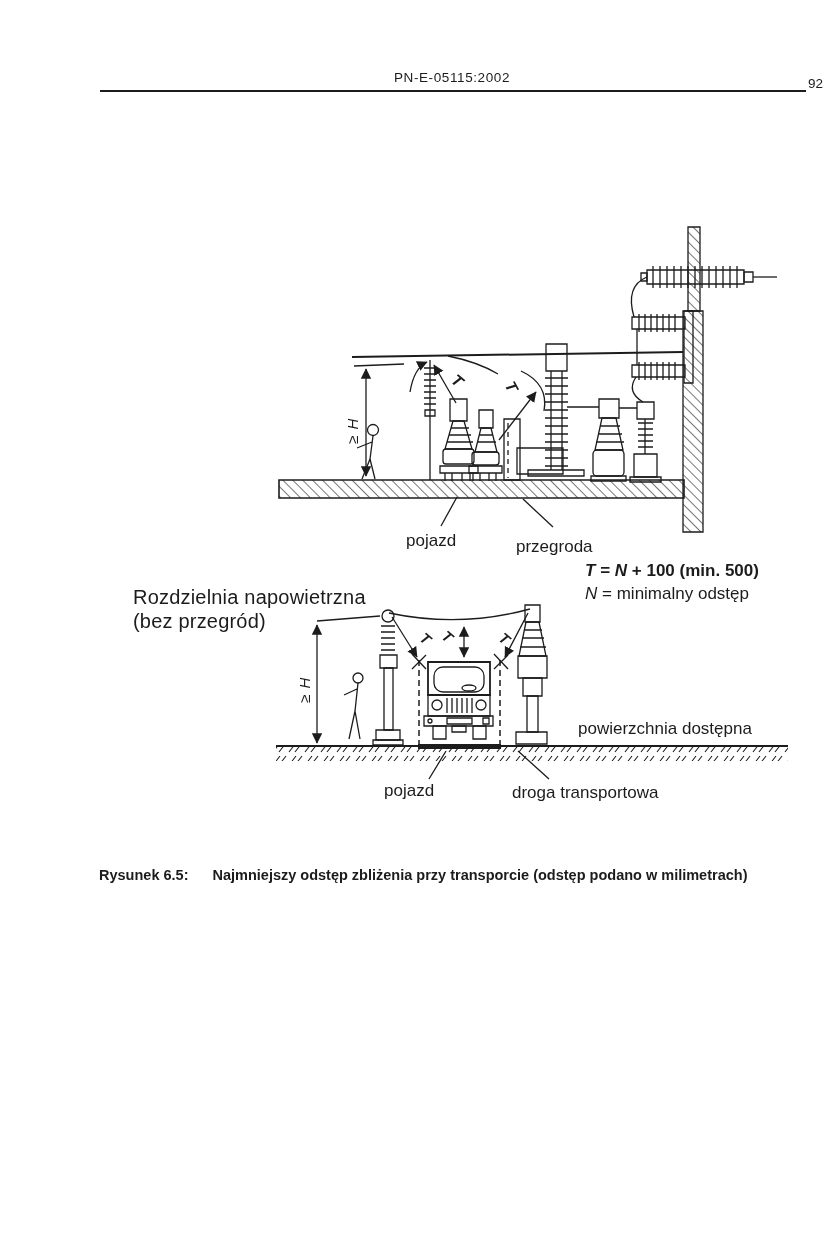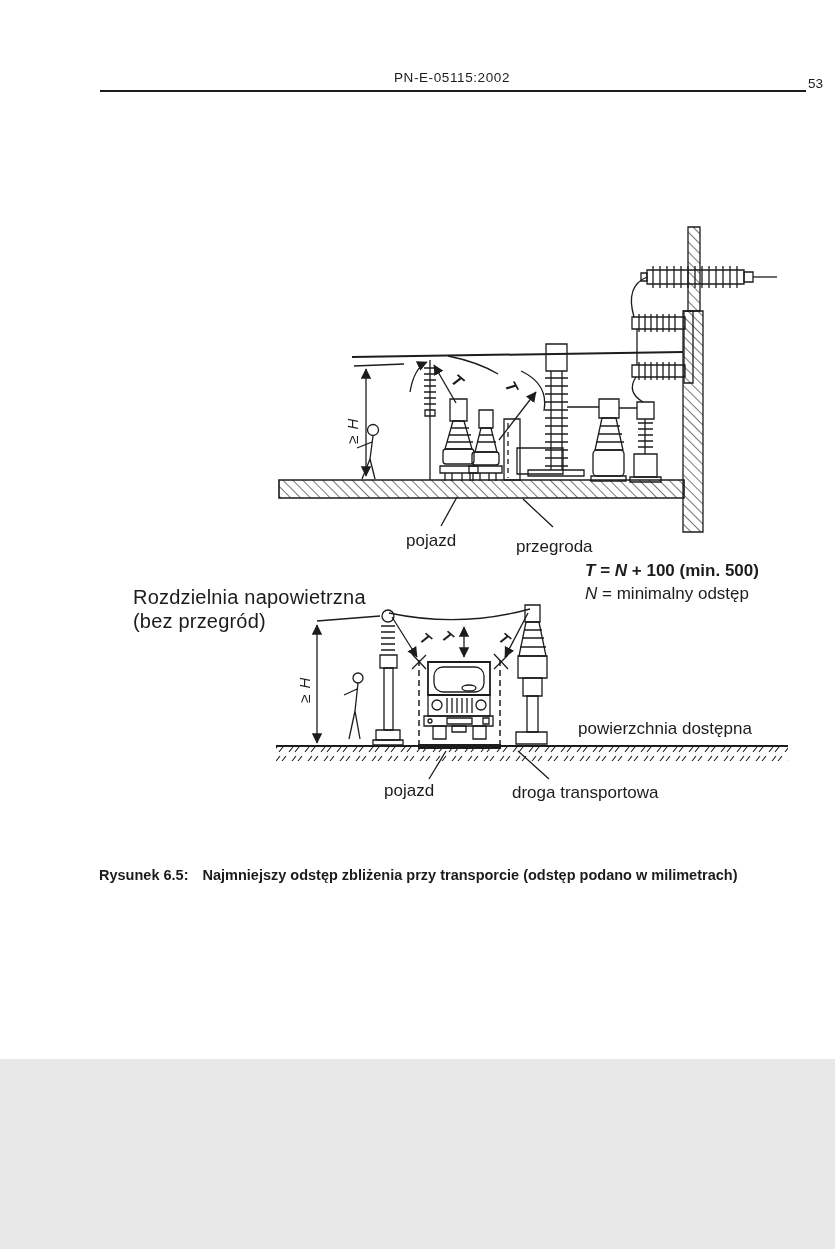--- a/index.html
+++ b/index.html
@@ -1,43 +1,43 @@
 <!DOCTYPE html>
 <html><head>
 <meta charset="utf-8">
 <style>
   html,body{margin:0;padding:0;background:#e8e8e8;}
   .page{
-    position:relative;width:835px;height:1059px;background:#ffffff;
+    position:relative;width:835px;height:1249px;background:#ffffff;
     margin:0 auto;overflow:hidden;
     font-family:"Liberation Sans", sans-serif;color:#1c1c1c;
   }
   .abs{position:absolute;}
   .hdr-line{position:absolute;left:100px;top:90px;width:706px;border-top:2px solid #1c1c1c;}
   .hdr-text{position:absolute;left:452px;top:70px;transform:translateX(-50%);font-size:13.5px;letter-spacing:0.6px;}
   .hdr-page{position:absolute;left:808px;top:76px;font-size:13.5px;}
   .fig-title{font-size:20px;letter-spacing:0.2px;}
   .lbl{font-size:17px;}
   .rot-h{font-size:15px;font-style:italic;transform:rotate(-90deg);transform-origin:0 0;white-space:nowrap;letter-spacing:1px;}
   .t-lbl{font-size:16px;font-style:italic;font-weight:bold;transform-origin:center;}
   .formula{font-size:17px;white-space:nowrap;}
   .formula .it{font-style:italic;}
-  .caption{position:absolute;left:99px;top:867px;width:700px;display:flex;gap:14px;font-size:14.5px;font-weight:bold;}
+  .caption{position:absolute;left:99px;top:867px;width:700px;display:flex;gap:24px;font-size:14.5px;font-weight:bold;}
   .caption .cap-fig{white-space:nowrap;}
   svg{position:absolute;left:0;top:0;}
   svg *{vector-effect:non-scaling-stroke;}
 </style>
 </head>
 <body>
 
 <div class="page">
 
   <div class="hdr-line"></div>
   <div class="hdr-text">PN-E-05115:2002</div>
-  <div class="hdr-page">53</div>
+  <div class="hdr-page">92</div>
 
   <svg width="835" height="1249" viewBox="0 0 835 1249" fill="none" stroke="#1c1c1c" stroke-width="1.3">
     <defs>
       <marker id="ah" markerWidth="9" markerHeight="9" refX="7.5" refY="4" orient="auto-start-reverse">
         <path d="M0,0 L8,4 L0,8 z" fill="#1c1c1c" stroke="none"></path>
       </marker>
       <pattern id="ht" width="7" height="7" patternUnits="userSpaceOnUse" patternTransform="rotate(-45)">
         <line x1="0" y1="0" x2="0" y2="7" stroke="#1c1c1c" stroke-width="1.2"></line>
       </pattern>
       <pattern id="gnd" width="16" height="13" patternUnits="userSpaceOnUse">

